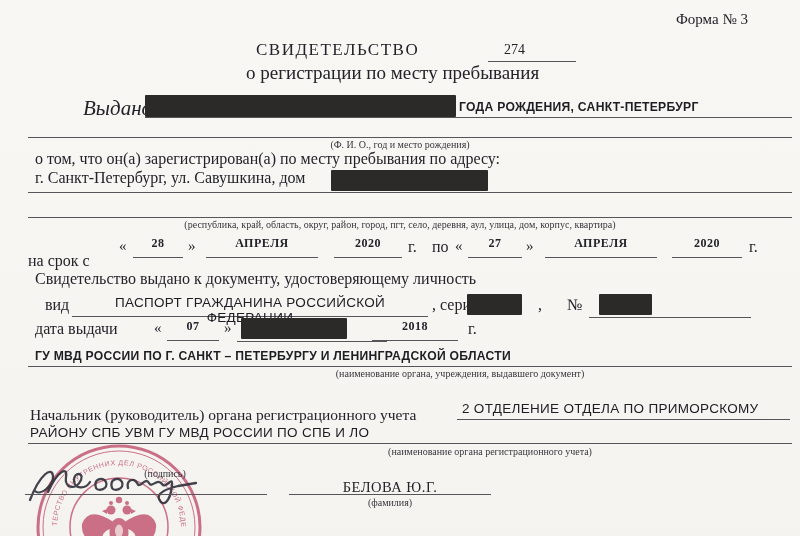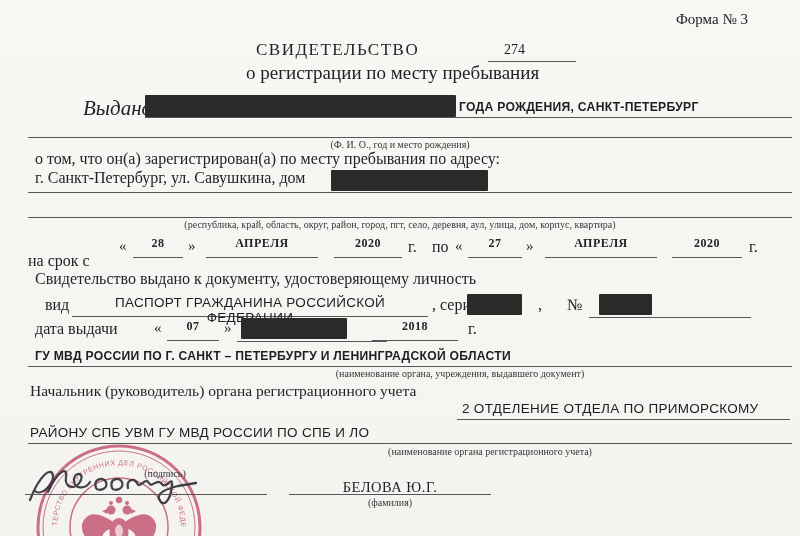--- a/index.html
+++ b/index.html
@@ -83,21 +83,21 @@
   <div class="abs q" style="left:224px;top:320px;">»</div>
   <div class="rule" style="left:237px;top:319px;width:150px;height:22px;"></div>
   <div class="redact" style="left:241px;top:318px;width:106px;height:21px;"></div>
   <div class="slot" style="left:372px;top:319px;width:86px;">2018</div>
   <div class="abs serif16" style="left:468px;top:320px;">г.</div>
 
   <div class="abs typed typed-b" style="left:35px;top:348px;"><span class="cond">ГУ МВД РОССИИ ПО Г. САНКТ – ПЕТЕРБУРГУ И ЛЕНИНГРАДСКОЙ ОБЛАСТИ</span></div>
   <div class="rule" style="left:28px;top:344px;width:764px;height:22px;"></div>
   <div class="abs cap" style="left:250px;top:368px;width:420px;">(наименование органа, учреждения, выдавшего документ)</div>
 
-  <div class="abs" style="left:30px;top:382px;font-size:15.5px;">Начальник (руководитель) органа регистрационного учета</div>
+  <div class="abs" style="left:30px;top:406px;font-size:15.5px;">Начальник (руководитель) органа регистрационного учета</div>
   <div class="abs typed" style="left:462px;top:401px;">2 ОТДЕЛЕНИЕ ОТДЕЛА  ПО ПРИМОРСКОМУ</div>
   <div class="rule" style="left:457px;top:397px;width:333px;height:22px;"></div>
   <div class="abs typed" style="left:30px;top:425px;">РАЙОНУ СПБ УВМ  ГУ  МВД РОССИИ  ПО СПБ  И  ЛО</div>
   <div class="rule" style="left:28px;top:421px;width:764px;height:22px;"></div>
   <div class="abs cap" style="left:285px;top:446px;width:410px;">(наименование органа регистрационного учета)</div>
 
   <svg class="abs" style="left:33px;top:441px;opacity:0.82;" width="172" height="172" viewBox="0 0 172 172">
     <g stroke="var(--stamp-color,#c2536f)" fill="none">
       <circle cx="86" cy="86" r="81" stroke-width="3"></circle>
       <circle cx="86" cy="86" r="76" stroke-width="1"></circle>

